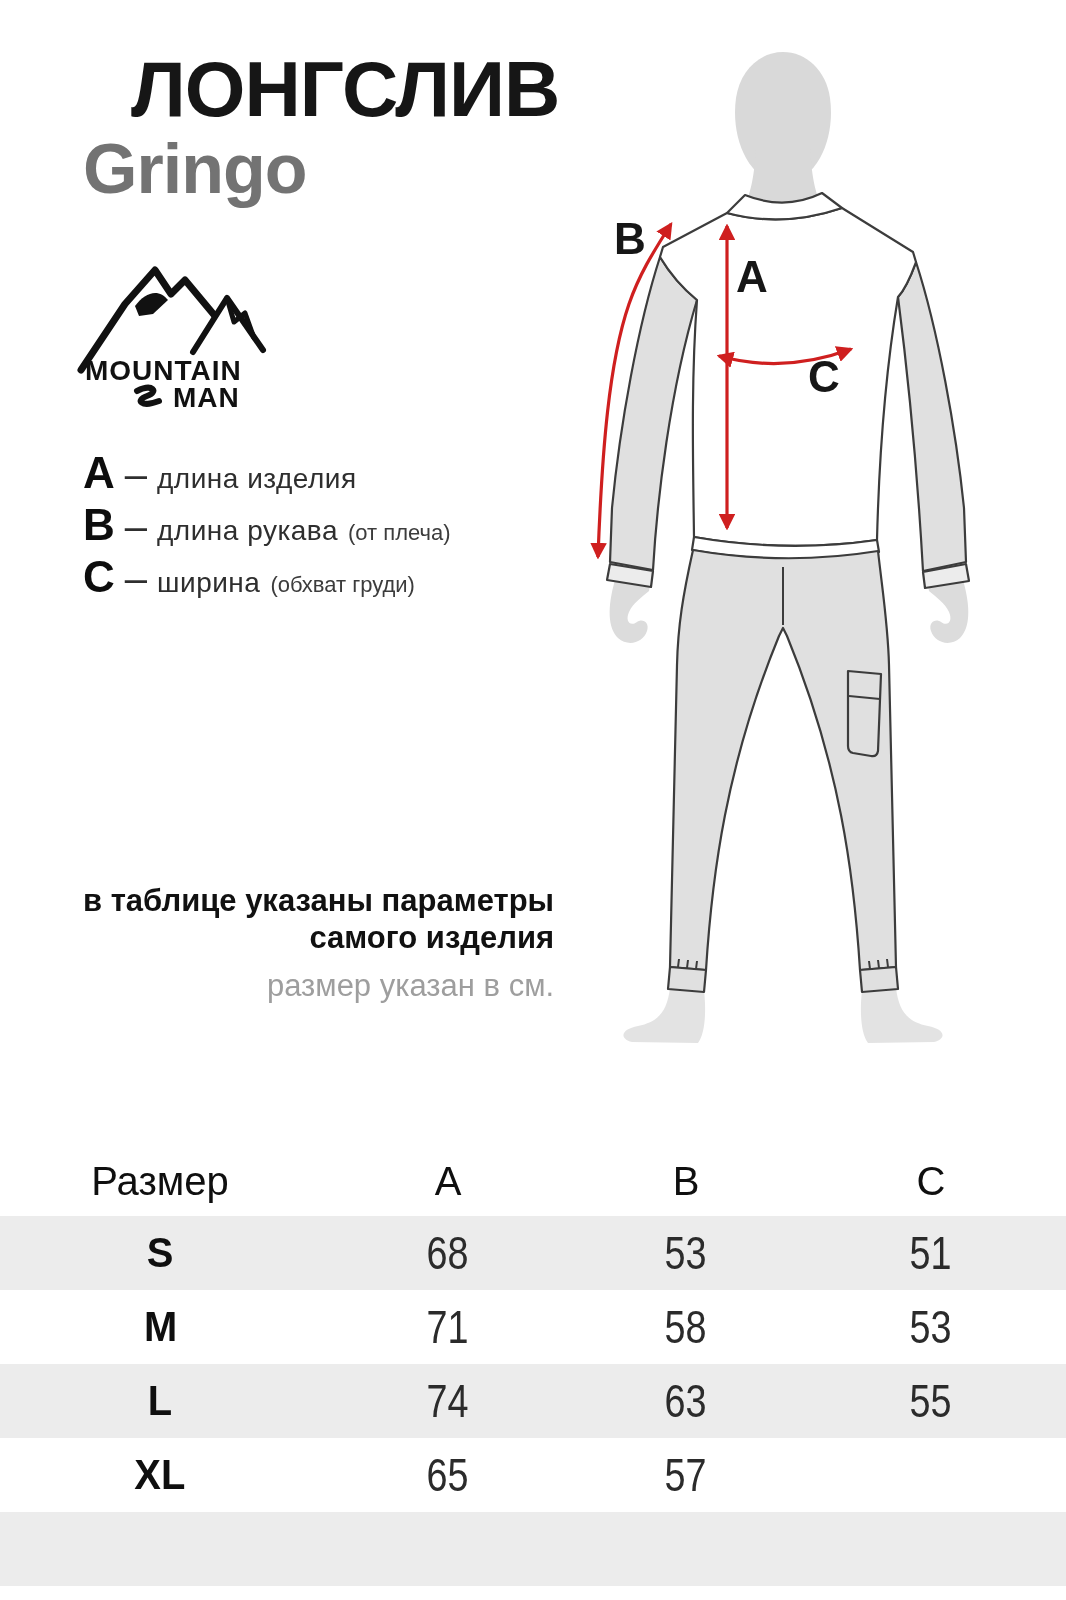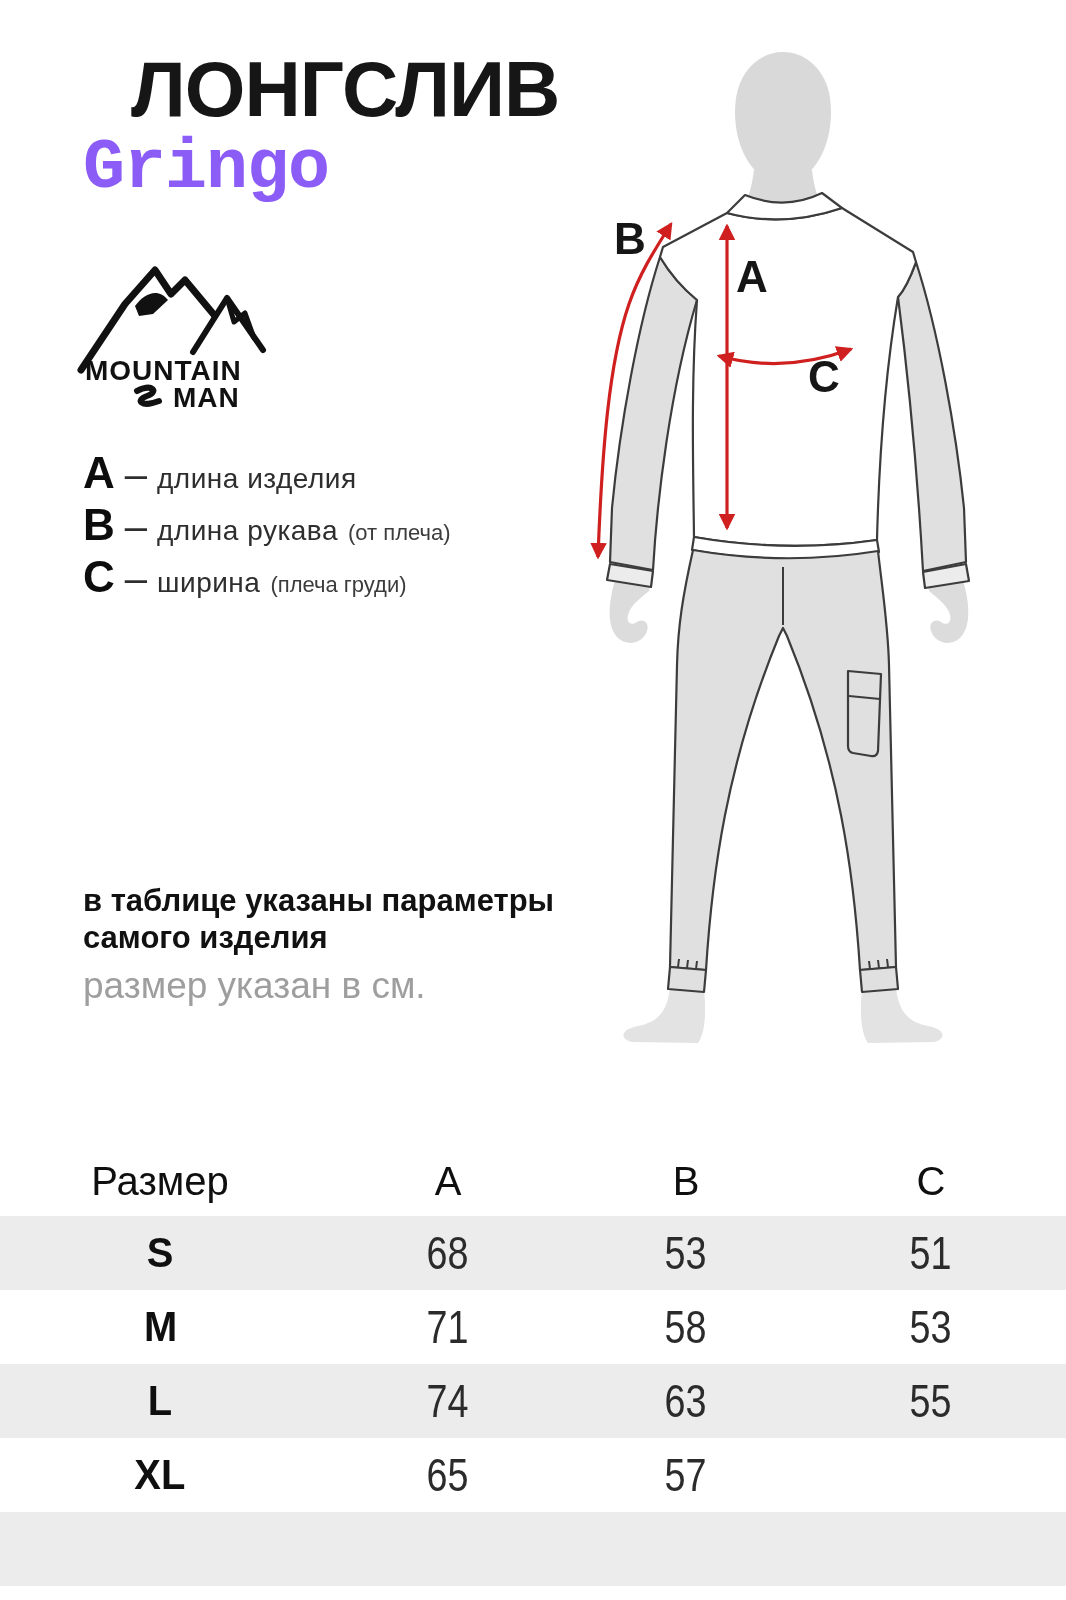--- a/index.html
+++ b/index.html
@@ -1,32 +1,32 @@
 <!DOCTYPE html>
 <html><head>
 <meta charset="utf-8">
 <style>
   html,body{margin:0;padding:0;background:#fff;}
   #page{position:relative;width:1066px;height:1600px;background:#fff;overflow:hidden;
         font-family:"Liberation Sans", sans-serif;color:#151515;}
   
   .title{position:absolute;left:83px;top:50px;line-height:1;}
   .title .l1{font-size:78px;font-weight:bold;letter-spacing:-1px;color:#161616;margin-left:48px;}
-  .title .l2{font-size:70px;font-weight:bold;letter-spacing:-1px;color:#8b5cf6;margin-top:6px;font-family:Liberation Mono, monospace;}
+  .title .l2{font-size:70px;font-weight:bold;letter-spacing:-1px;color:#737373;margin-top:6px;}
   
   .legend{position:absolute;left:83px;top:448px;}
   .legend .row{height:52px;display:flex;align-items:baseline;white-space:nowrap;}
   .legend .letter{font-size:44px;font-weight:bold;color:#0d0d0d;}
   .legend .dash{font-size:40px;font-weight:300;color:#2e2e2e;margin:0 10px 0 10px;}
   .legend .txt{font-size:28px;font-weight:300;color:#2e2e2e;letter-spacing:.5px;}
   .legend .note{font-size:22px;font-weight:300;color:#3c3c3c;margin-left:10px;}
   
-  .noteblock{position:absolute;left:83px;top:882px;}
+  .noteblock{position:absolute;left:83px;top:882px;text-align:right;}
   .noteblock .b{font-size:31px;font-weight:bold;color:#111;line-height:37px;}
-  .noteblock .g{font-size:37px;font-weight:300;color:#9e9e9e;line-height:37px;margin-top:11px;}
+  .noteblock .g{font-size:31px;font-weight:300;color:#9e9e9e;line-height:37px;margin-top:11px;}
   
   .table{position:absolute;left:0;top:1146px;width:1066px;}
   .trow{display:grid;grid-template-columns:320px 256px 220px 270px;align-items:center;}
   .thead{height:70px;}
   .thead .cell{font-size:40px;font-weight:normal;color:#0f0f0f;text-align:center;}
   .tbody .trow{height:74px;}
   .tbody .trow.alt{background:#ececec;}
   .cell{text-align:center;}
   .size-cell{font-size:42px;font-weight:bold;color:#0f0f0f;display:inline-block;transform:scaleX(.95);}
   .num-cell{font-size:46px;font-weight:300;color:#2b2b2b;display:inline-block;transform:scaleX(.82);}
@@ -67,21 +67,21 @@
     <div class="row">
       <span class="letter">B</span>
       <span class="dash">–</span>
       <span class="txt">длина рукава</span>
       <span class="note">(от плеча)</span>
     </div>
     <div class="row">
       <span class="letter">C</span>
       <span class="dash">–</span>
       <span class="txt">ширина</span>
-      <span class="note">(плеча груди)</span>
+      <span class="note">(обхват груди)</span>
     </div>
   </div>
 
   <div class="noteblock">
     <div class="b">в таблице указаны параметры</div>
     <div class="b">самого изделия</div>
     <div class="g">размер указан в см.</div>
   </div>
 
   <svg style="position:absolute;left:560px;top:30px" width="470" height="1015" viewBox="0 0 470 1015">

